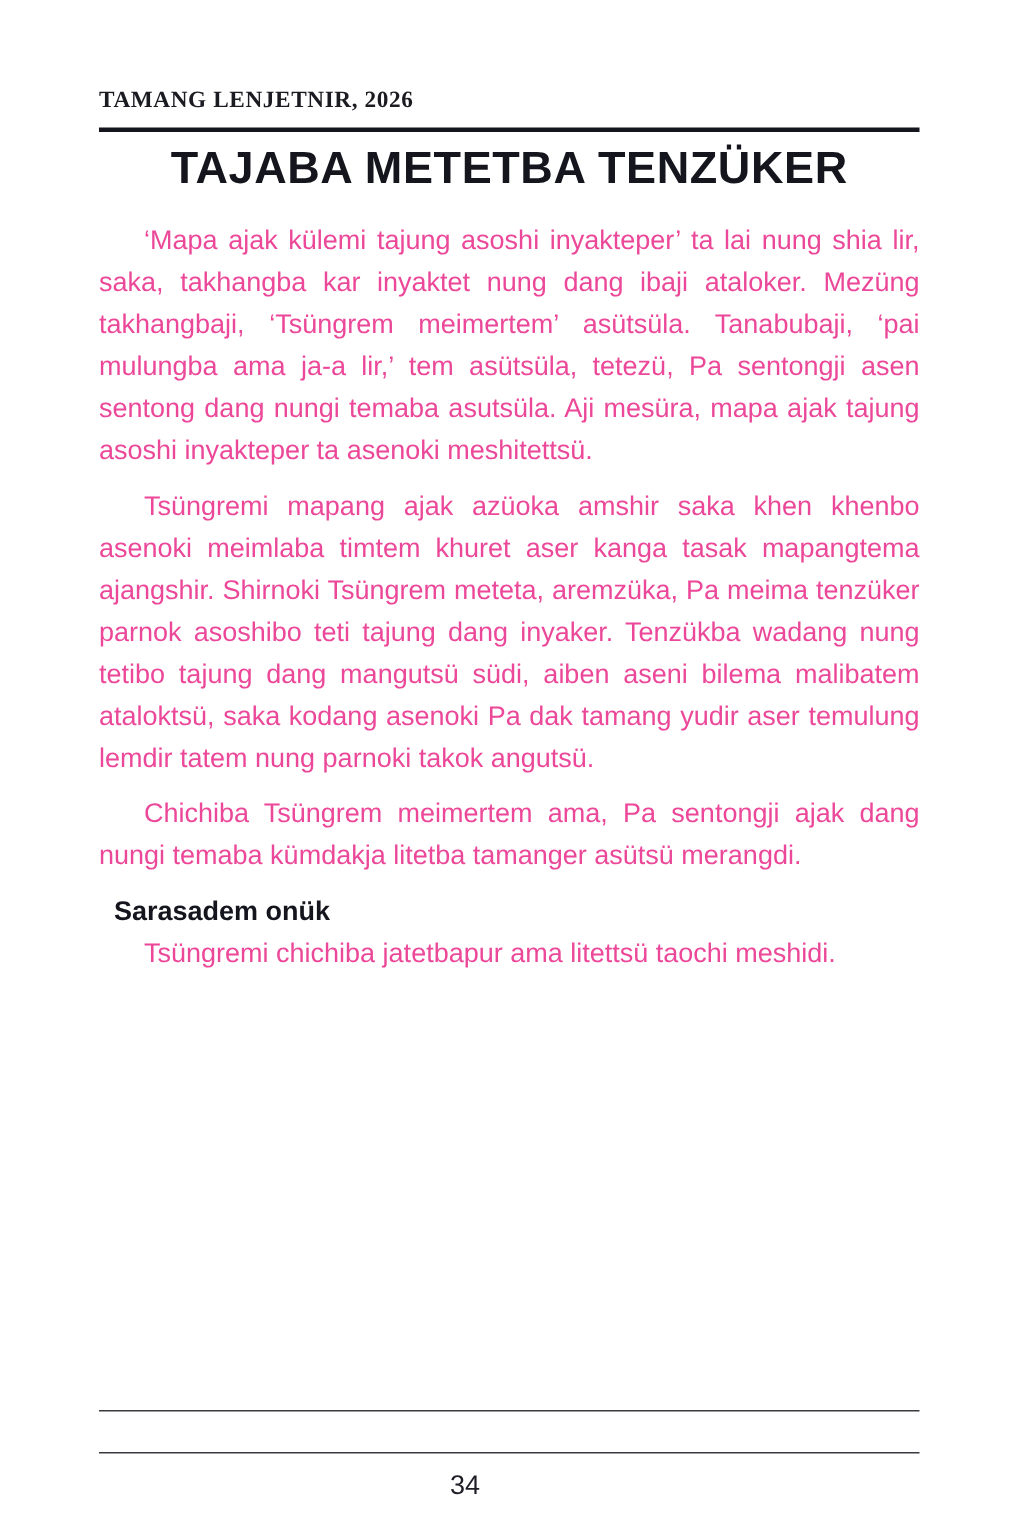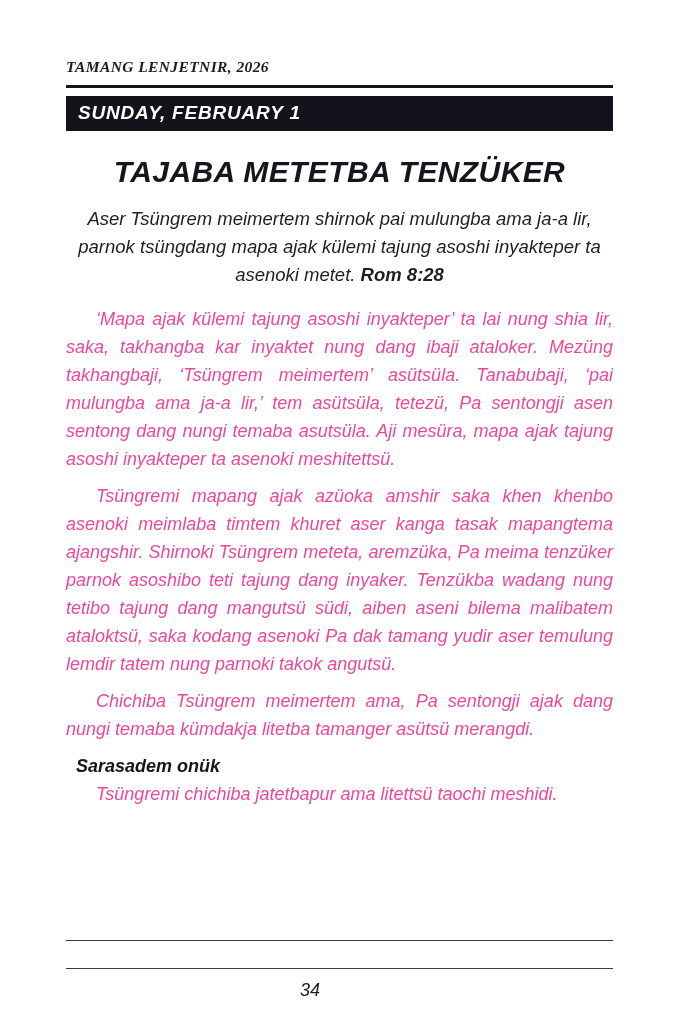--- a/index.html
+++ b/index.html
@@ -1,15 +1,15 @@
 <!DOCTYPE html>
 <html><head>
 <meta charset="utf-8">
 <style>
-  * { margin: 0; padding: 0; box-sizing: border-box; font-style: italic; }
+  * { margin: 0; padding: 0; box-sizing: border-box; }
   html, body { background: #ffffff; }
   .page {
     position: relative;
     width: 680px;
     height: 1024px;
     background: #ffffff;
     font-family: "Liberation Sans", sans-serif;
     color: #1d1d26;
     overflow: hidden;
   }
@@ -114,28 +114,23 @@
 
 <div class="page">
   <div class="content">
 
     <div class="running-header">
       <span>TAMANG LENJETNIR, 2026</span>
     </div>
 
     <hr class="header-rule">
 
-    <div class="date-banner">SUNDAY, FEBRUARY 1</div>
 
     <div class="devotion-title">TAJABA METETBA TENZÜKER</div>
 
-    <div class="verse-block">
-      <span>Aser Tsüngrem meimertem shirnok pai mulungba ama ja-a lir, parnok tsüngdang mapa ajak külemi tajung asoshi inyakteper ta asenoki metet.</span>
-      <span class="verse-reference"> <span>Rom 8:28</span></span>
-    </div>
 
     <div class="body-text">
       <p>‘Mapa ajak külemi tajung asoshi inyakteper’ ta lai nung shia lir, saka, takhangba kar inyaktet nung dang ibaji ataloker. Mezüng takhangbaji, ‘Tsüngrem meimertem’ asütsüla. Tanabubaji, ‘pai mulungba ama ja-a lir,’ tem asütsüla, tetezü, Pa sentongji asen sentong dang nungi temaba asutsüla. Aji mesüra, mapa ajak tajung asoshi inyakteper ta asenoki meshitettsü.</p>
       <p>Tsüngremi mapang ajak azüoka amshir saka khen khenbo asenoki meimlaba timtem khuret aser kanga tasak mapangtema ajangshir. Shirnoki Tsüngrem meteta, aremzüka, Pa meima tenzüker parnok asoshibo teti tajung dang inyaker. Tenzükba wadang nung tetibo tajung dang mangutsü südi, aiben aseni bilema malibatem ataloktsü, saka kodang asenoki Pa dak tamang yudir aser temulung lemdir tatem nung parnoki takok angutsü.</p>
       <p>Chichiba Tsüngrem meimertem ama, Pa sentongji ajak dang nungi temaba kümdakja litetba tamanger asütsü merangdi.</p>
       <div class="section-heading">Sarasadem onük</div>
       <p>Tsüngremi chichiba jatetbapur ama litettsü taochi meshidi.</p>
     </div>
 
   </div>

